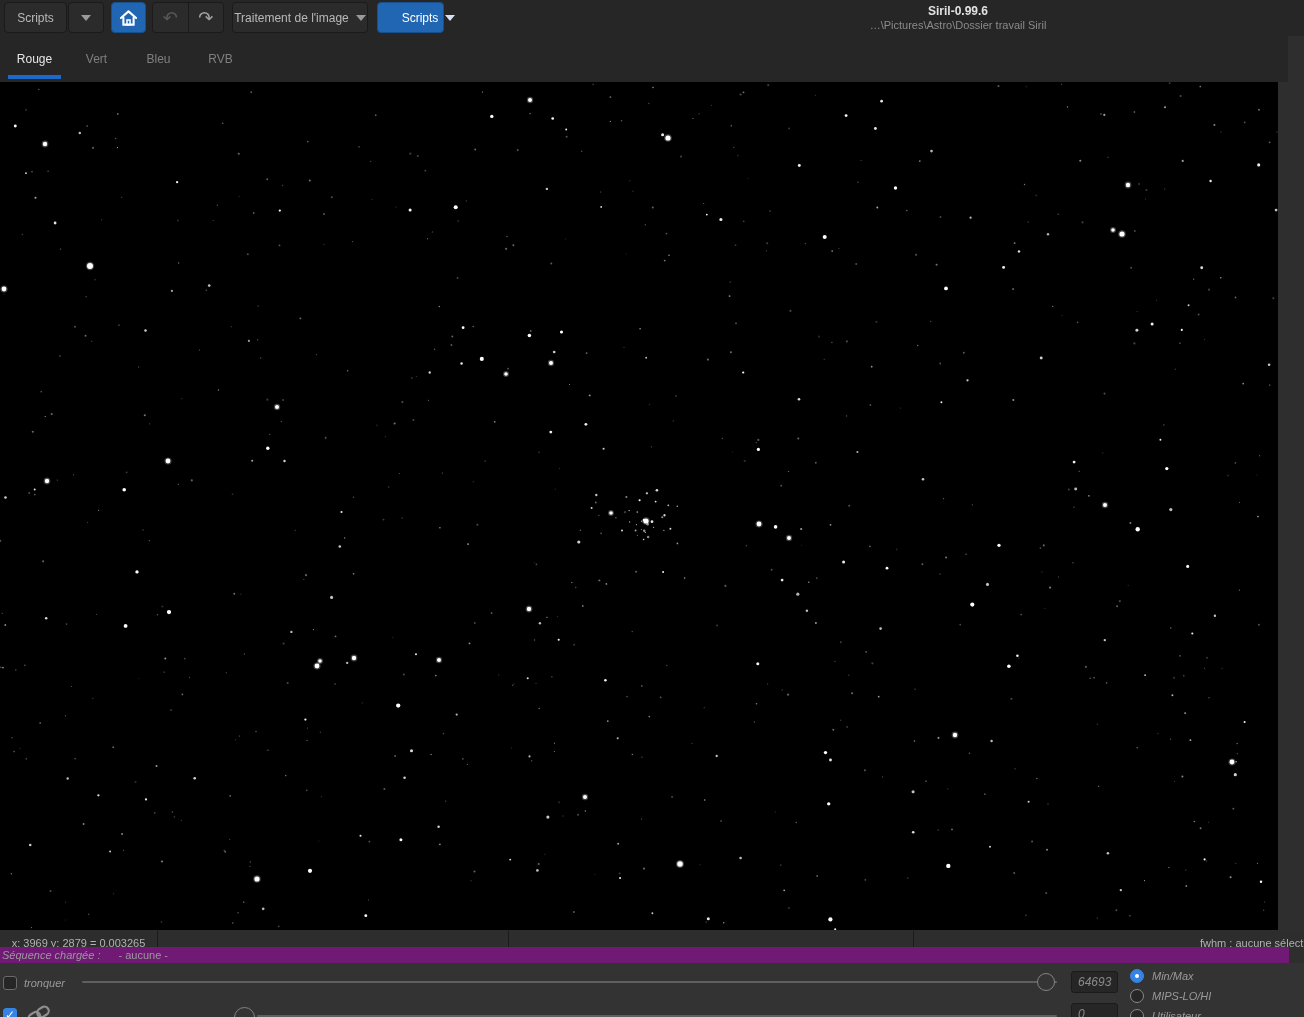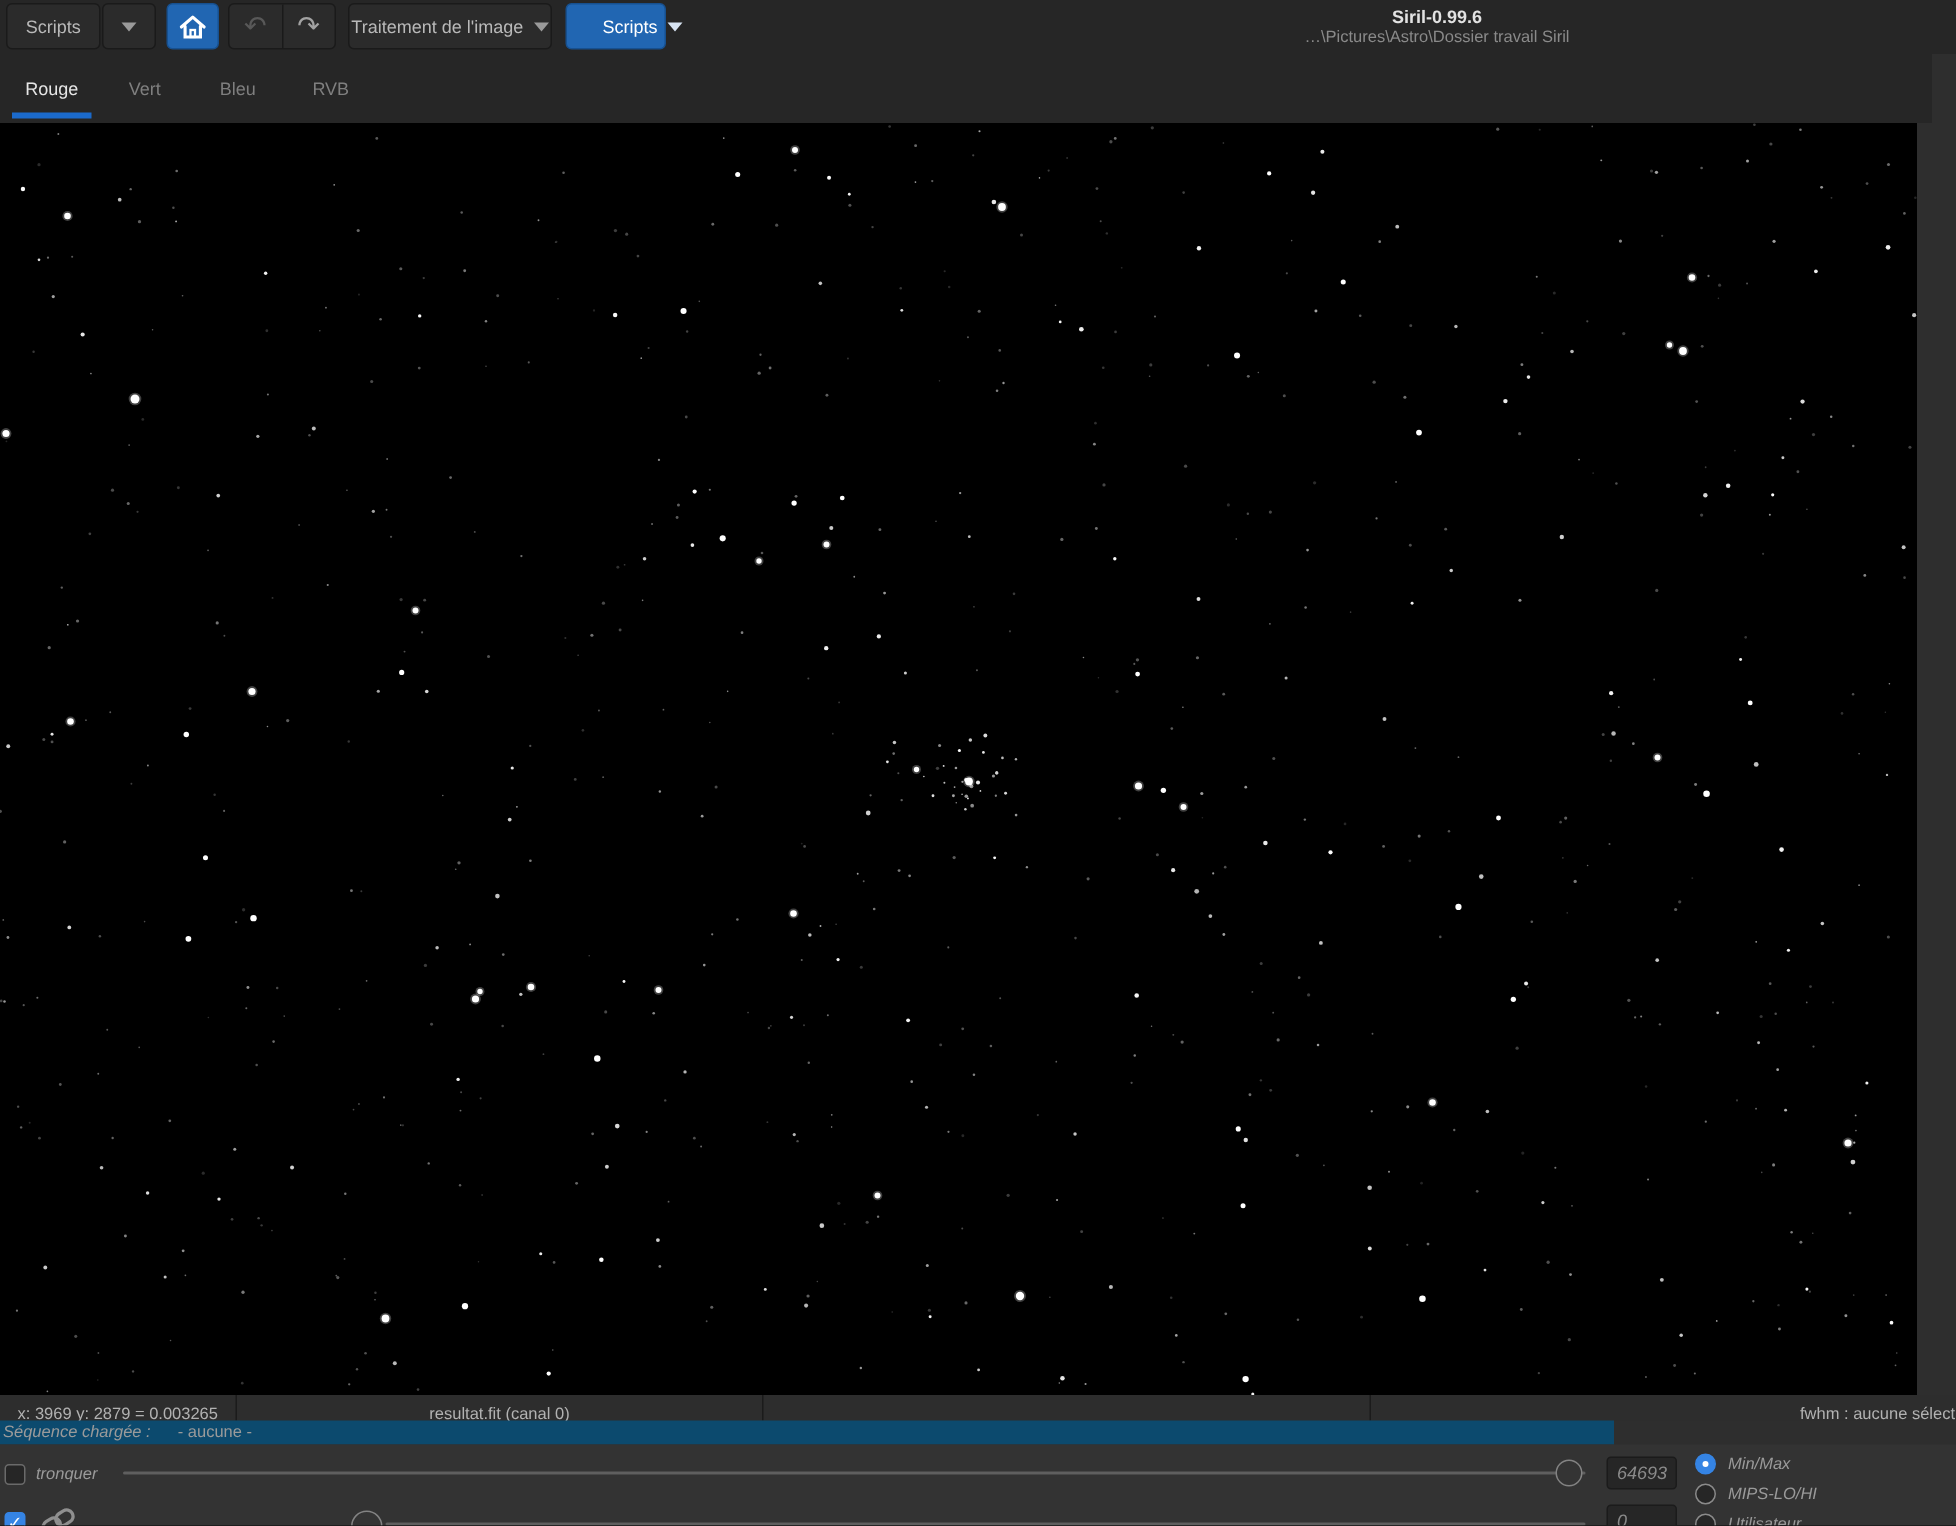--- a/index.html
+++ b/index.html
@@ -35,21 +35,21 @@
   .tab.active{color:#e6e6e6;}
   .tab .underline{position:absolute;left:0;right:0;bottom:3px;height:4px;background:#1b6acb;display:none;}
   .tab.active .underline{display:block;}
   
   #canvas{left:0;top:82px;width:1278px;height:848px;background:#000;}
   
   #statusbar{left:0;top:930px;width:1304px;height:17px;background:#2d2d2d;font-size:11px;color:#b2b2b2;}
   #statusbar .sect{position:absolute;top:4px;height:17px;display:flex;align-items:center;justify-content:center;white-space:nowrap;}
   #statusbar .vsep{position:absolute;top:0;width:1px;height:17px;background:#1b1b1b;}
   
-  #seqrow{left:0;top:947px;width:1076px;height:16px;background:#0c4a6e;font-size:11px;color:#9a9a9a;display:flex;align-items:center;}
+  #seqrow{left:0;top:947px;width:1289px;height:16px;background:#701a75;font-size:11px;color:#9a9a9a;display:flex;align-items:center;}
   #seqrow .lbl{font-style:italic;margin-left:2px;}
   #seqrow .val{margin-left:18px;}
   
   #controls{left:0;top:963px;width:1304px;height:54px;background:#333333;font-size:11px;color:#9a9a9a;font-style:italic;}
   .chk{position:absolute;width:14px;height:14px;box-sizing:border-box;border:1px solid #6a6a6a;border-radius:3px;background:#262626;}
   .chk.checked{background:#3584e4;border-color:#3584e4;color:#fff;font-size:12px;line-height:13px;text-align:center;font-weight:bold;}
   .track{position:absolute;height:2px;background:#5f5f5f;border-radius:1px;}
   .handle{position:absolute;box-sizing:border-box;border-radius:50%;background:#343434;border:1px solid #838383;}
   .entry{position:absolute;box-sizing:border-box;background:#262626;border:1px solid #1b1b1b;border-radius:3px;color:#8a8a8a;font-size:12px;display:flex;align-items:center;padding-left:6px;}
   .radio{position:absolute;width:14px;height:14px;box-sizing:border-box;border-radius:50%;border:1px solid #8a8a8a;background:#262626;}
@@ -916,21 +916,20 @@
         <circle cx="551" cy="281" r="3.2" fill="#ffffff" opacity="0.25"></circle>
         <circle cx="551" cy="281" r="2" fill="#ffffff"></circle>
         <circle cx="506" cy="292" r="3.0" fill="#ffffff" opacity="0.25"></circle>
         <circle cx="506" cy="292" r="1.8" fill="#ffffff"></circle>
       </svg>
   </div>
 
   <div id="statusbar" class="abs">
     <div class="sect" style="left:0;width:157px;">x: 3969 y: 2879 = 0.003265</div>
     <div class="vsep" style="left:157px;"></div>
-    <div class="sect" style="left:158px;width:350px;">resultat.fit (canal 0)</div>
     <div class="vsep" style="left:508px;"></div>
     <div class="vsep" style="left:913px;"></div>
     <div class="sect" style="left:1200px;width:200px;justify-content:flex-start;">fwhm : aucune sélection</div>
   </div>
 
   <div id="seqrow" class="abs">
     <span class="lbl">Séquence chargée :</span>
     <span class="val">- aucune -</span>
   </div>
 

